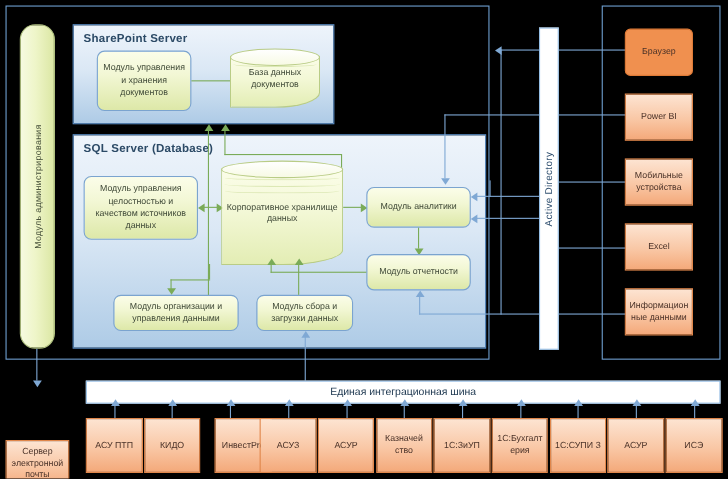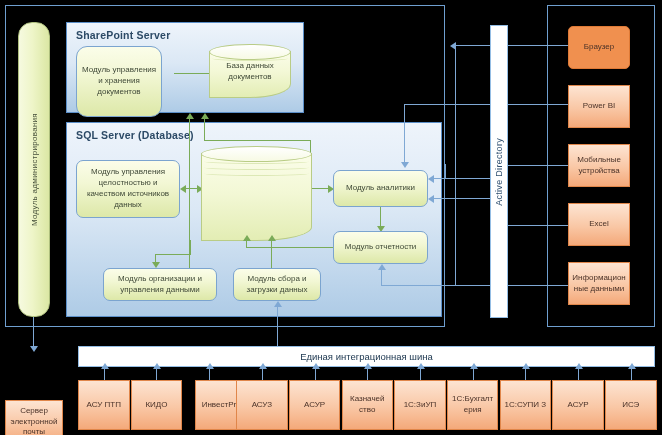--- a/index.html
+++ b/index.html
@@ -101,21 +101,21 @@
 <div class="abs ln" style="left:33px;top:317px;width:1px;height:29px;"></div>
 <div class="abs ah down" style="left:30px;top:346px;"></div>
 
 <div class="abs orange" style="left:5px;top:352px;width:58px;height:44px;margin-top:48px;">
   <span>Сервер электронной почты</span>
 </div>
 
 <div class="abs panel" style="left:66px;top:22px;width:238px;height:91px;"></div>
 <div class="abs panel-title" style="left:76px;top:29px;text-align:center;">SharePoint Server</div>
 
-<div class="abs mod" style="left:76px;top:46px;width:86px;height:71px;border-radius:11px;">
+<div class="abs mod" style="left:88px;top:46px;width:86px;height:55px;">
   <span>Модуль управления и хранения документов</span>
 </div>
 
 <div class="abs ln g" style="left:174px;top:73px;width:38px;height:1px;"></div>
 <div class="abs ah gright" style="left:212px;top:70px;"></div>
 
 <div class="cyl" style="left:209px;top:44px;width:82px;height:54px;">
   <div class="body"></div>
   <div class="top"></div>
   <div class="rib" style="top:12px;"></div>
@@ -140,20 +140,21 @@
 <div class="abs ln g" style="left:183px;top:188px;width:18px;height:1px;"></div>
 <div class="abs ah gleft" style="left:180px;top:185px;"></div>
 <div class="abs ah gright" style="left:197px;top:185px;"></div>
 
 <div class="cyl" style="left:201px;top:146px;width:111px;height:95px;">
   <div class="body"></div>
   <div class="top"></div>
   <div class="rib" style="top:13px;"></div>
   <div class="rib" style="top:19px;"></div>
   <div class="rib" style="top:25px;"></div>
+  <div class="lbl">Корпоративное хранилище данных</div>
 </div>
 
 <div class="abs ln g" style="left:312px;top:188px;width:18px;height:1px;"></div>
 <div class="abs ah gright" style="left:328px;top:185px;"></div>
 
 <div class="abs mod" style="left:333px;top:170px;width:95px;height:37px;">
   <span>Модуль аналитики</span>
 </div>
 
 <div class="abs ln g" style="left:380px;top:207px;width:1px;height:19px;"></div>

